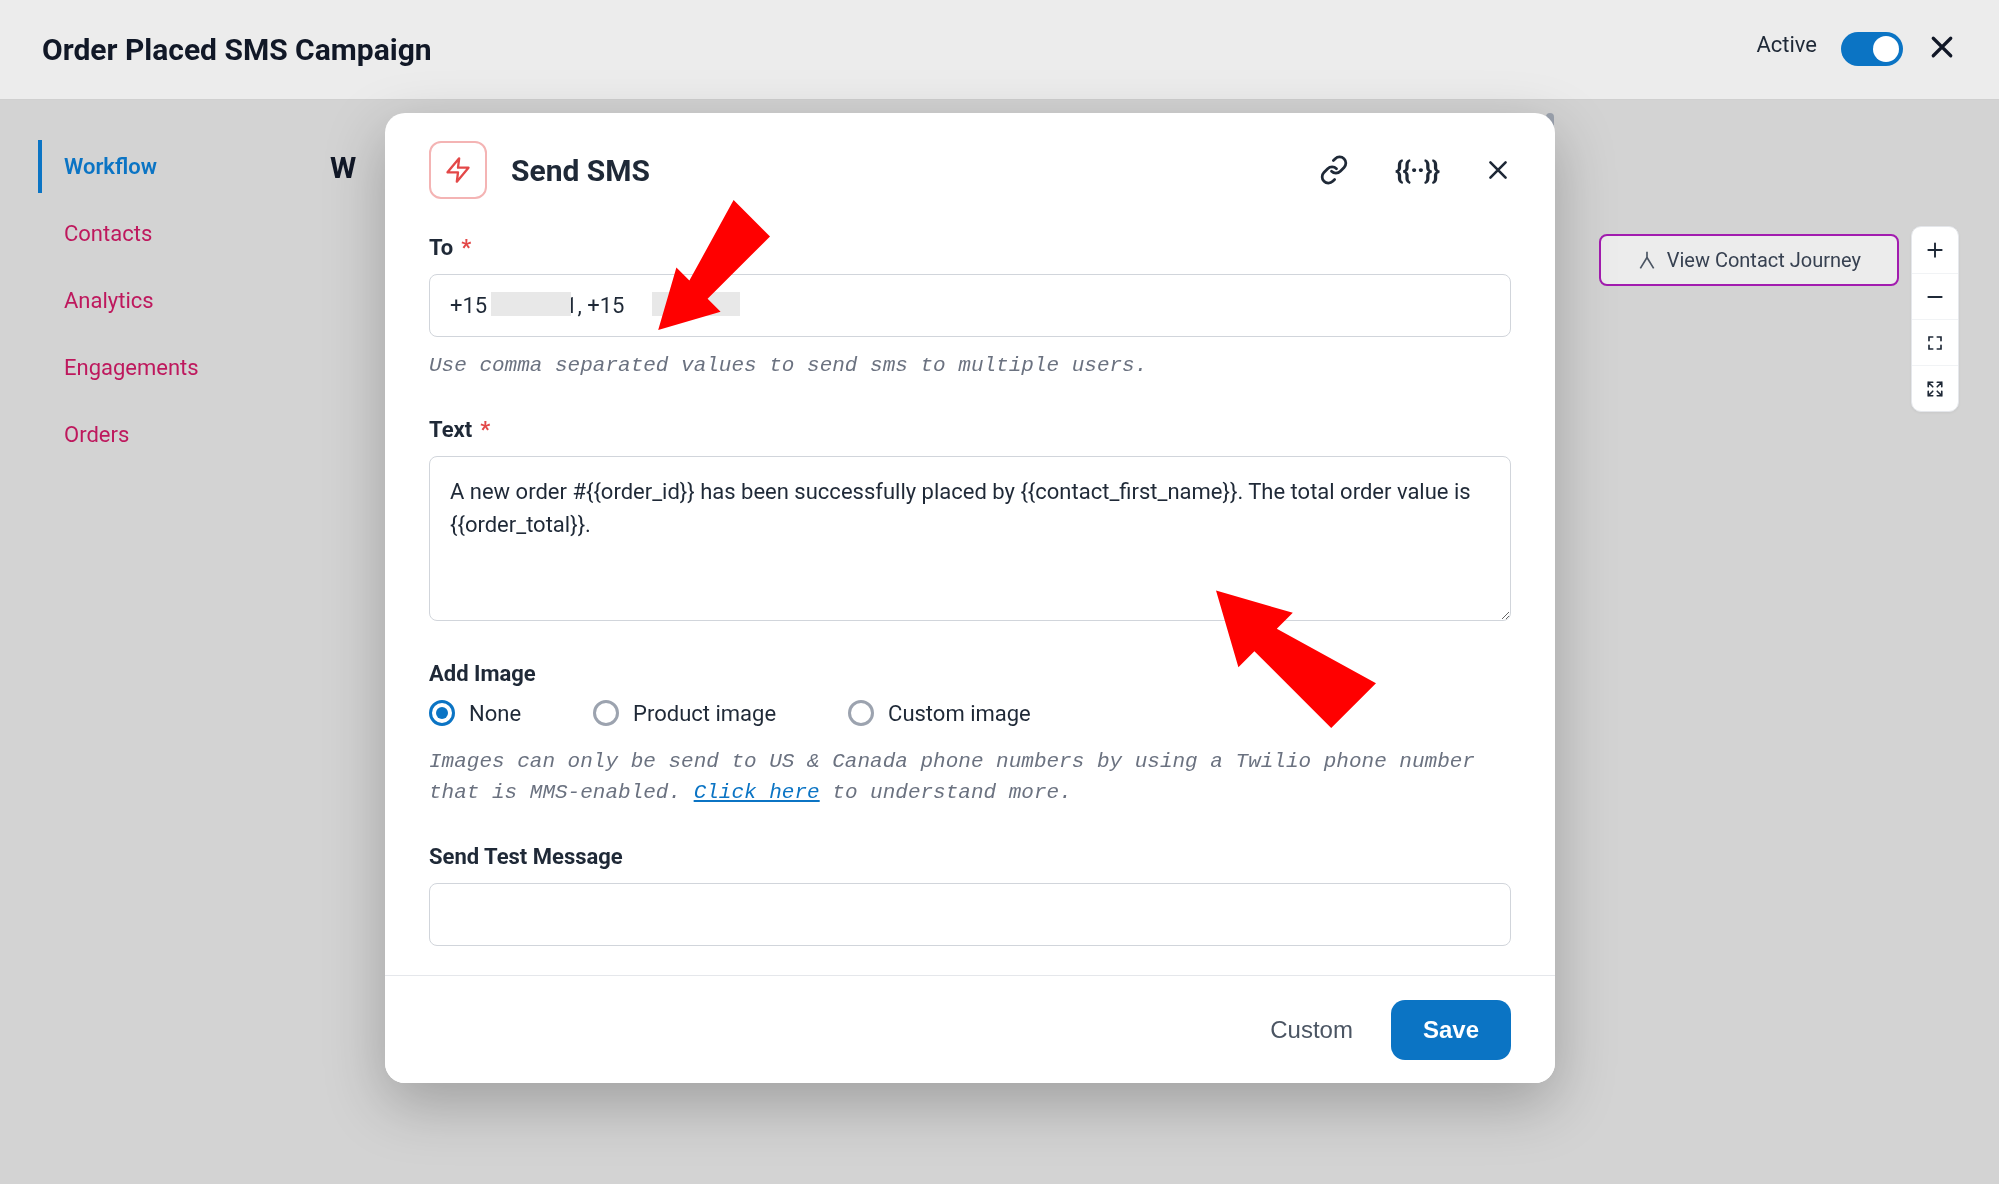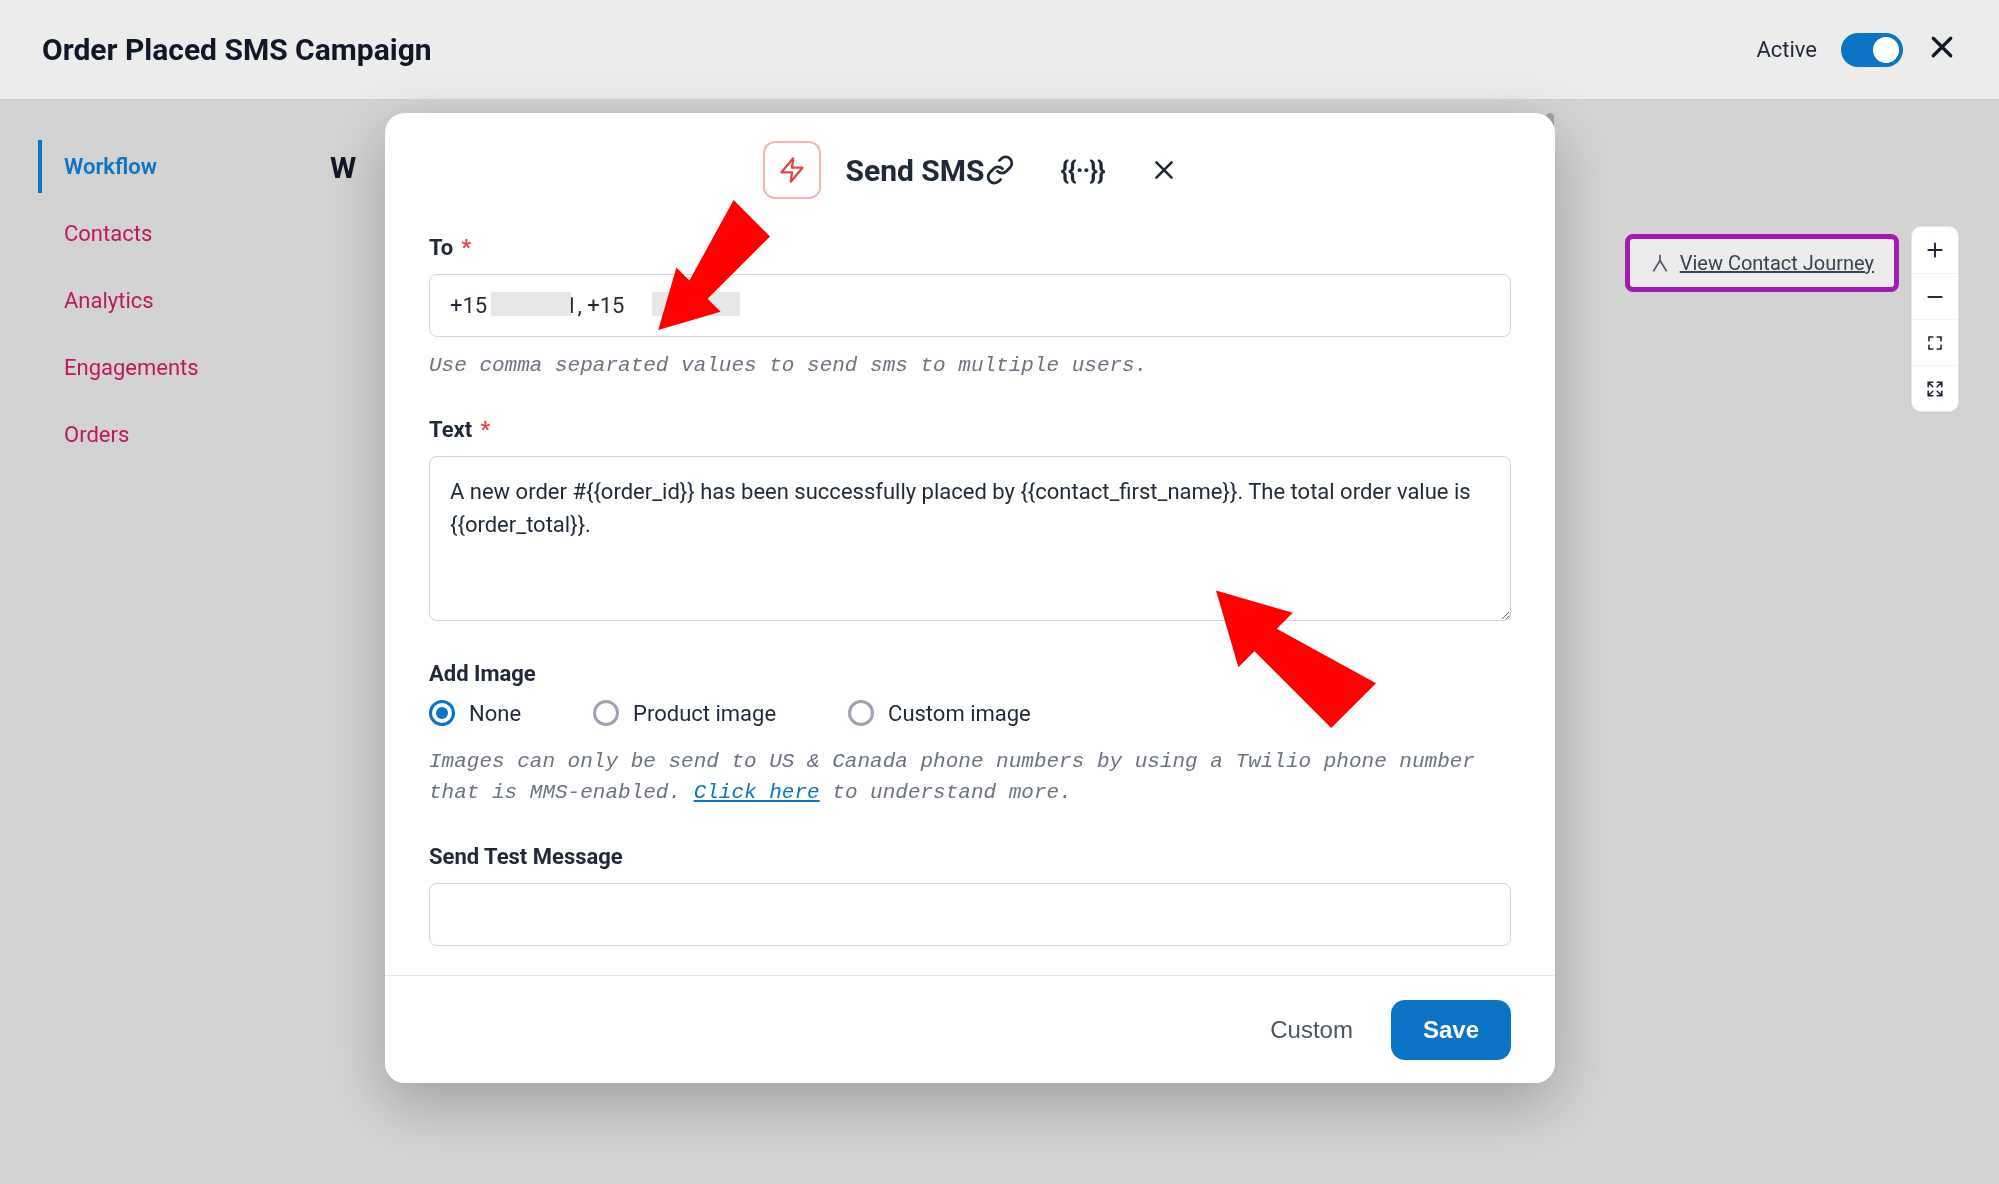--- a/index.html
+++ b/index.html
@@ -26,21 +26,21 @@
     padding: 0 42px 0 42px;
     border-bottom: 1px solid #cfcfcf;
   }
   .topbar h1 {
     font-size: 30px;
     font-weight: 700;
     color: #111827;
   }
   .topbar-right {
     display: flex;
-    align-items: center;
+    align-items: flex-start;
     gap: 24px;
   }
   .active-label {
     font-size: 22px;
     color: #1f2937;
   }
   .toggle {
     width: 62px; height: 34px;
     background: #0b74c4;
     border-radius: 17px;
@@ -103,28 +103,27 @@
     align-items: flex-end;
     gap: 8px;
   }
   .view-journey {
     position: absolute;
     top: 234px;
     right: 100px;
     display: flex;
     align-items: center;
     gap: 10px;
-    border: 5px solid #a21caf;
+    border: 2px solid #a21caf;
     border-radius: 8px;
     background: #ececec;
-    padding: 12px 20px;
+    padding: 12px 36px;
     font-size: 20px;
     color: #374151;
     cursor: pointer;
-    text-decoration: underline;
   }
   .zoom-group {
     background: #fff;
     border: 1px solid #e5e7eb;
     border-radius: 10px;
     display: flex;
     flex-direction: column;
     box-shadow: 0 1px 3px rgba(0,0,0,0.05);
   }
   .zoom-btn {
@@ -161,21 +160,21 @@
     left: 1546px;
   }
   .modal-body {
     flex: 1;
     overflow: hidden;
     padding: 28px 44px 0 44px;
   }
   .modal-header {
     display: flex;
     align-items: center;
-    justify-content: center;
+    justify-content: space-between;
     margin-bottom: 36px;
   }
   .modal-header-left {
     display: flex;
     align-items: center;
     gap: 24px;
   }
   .lightning-box {
     width: 58px; height: 58px;
     border: 2px solid #f4b4b4;

